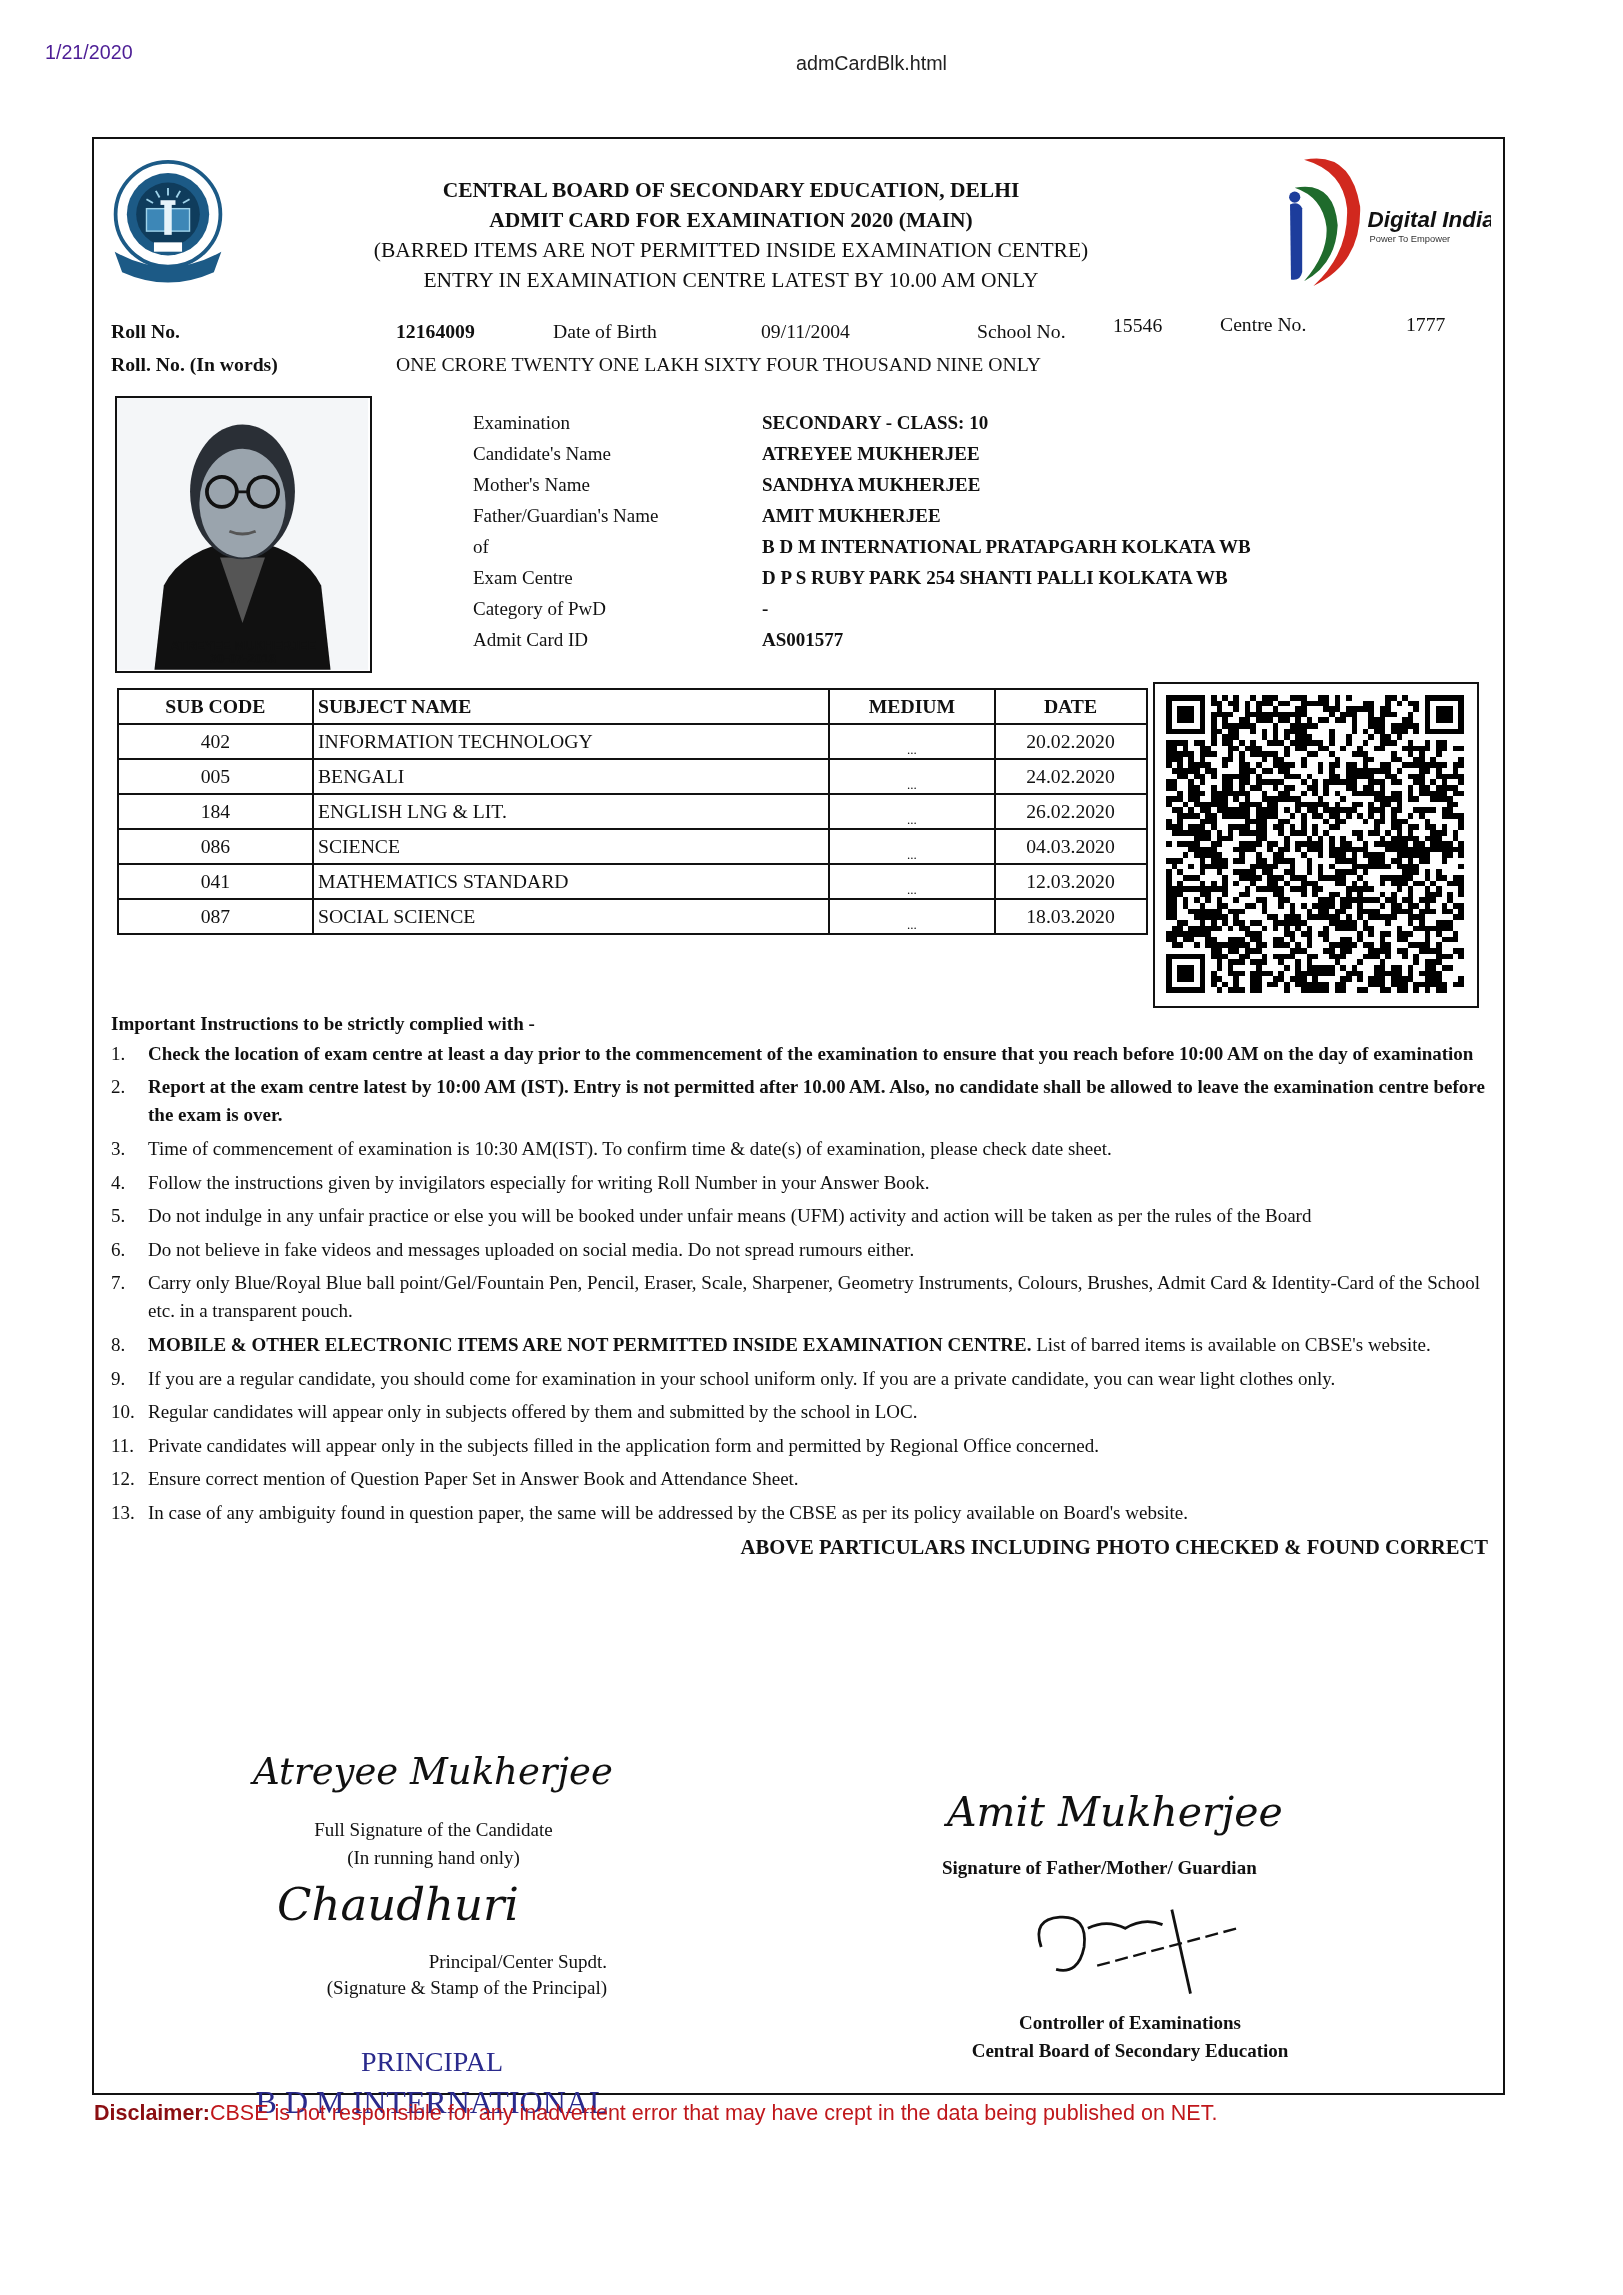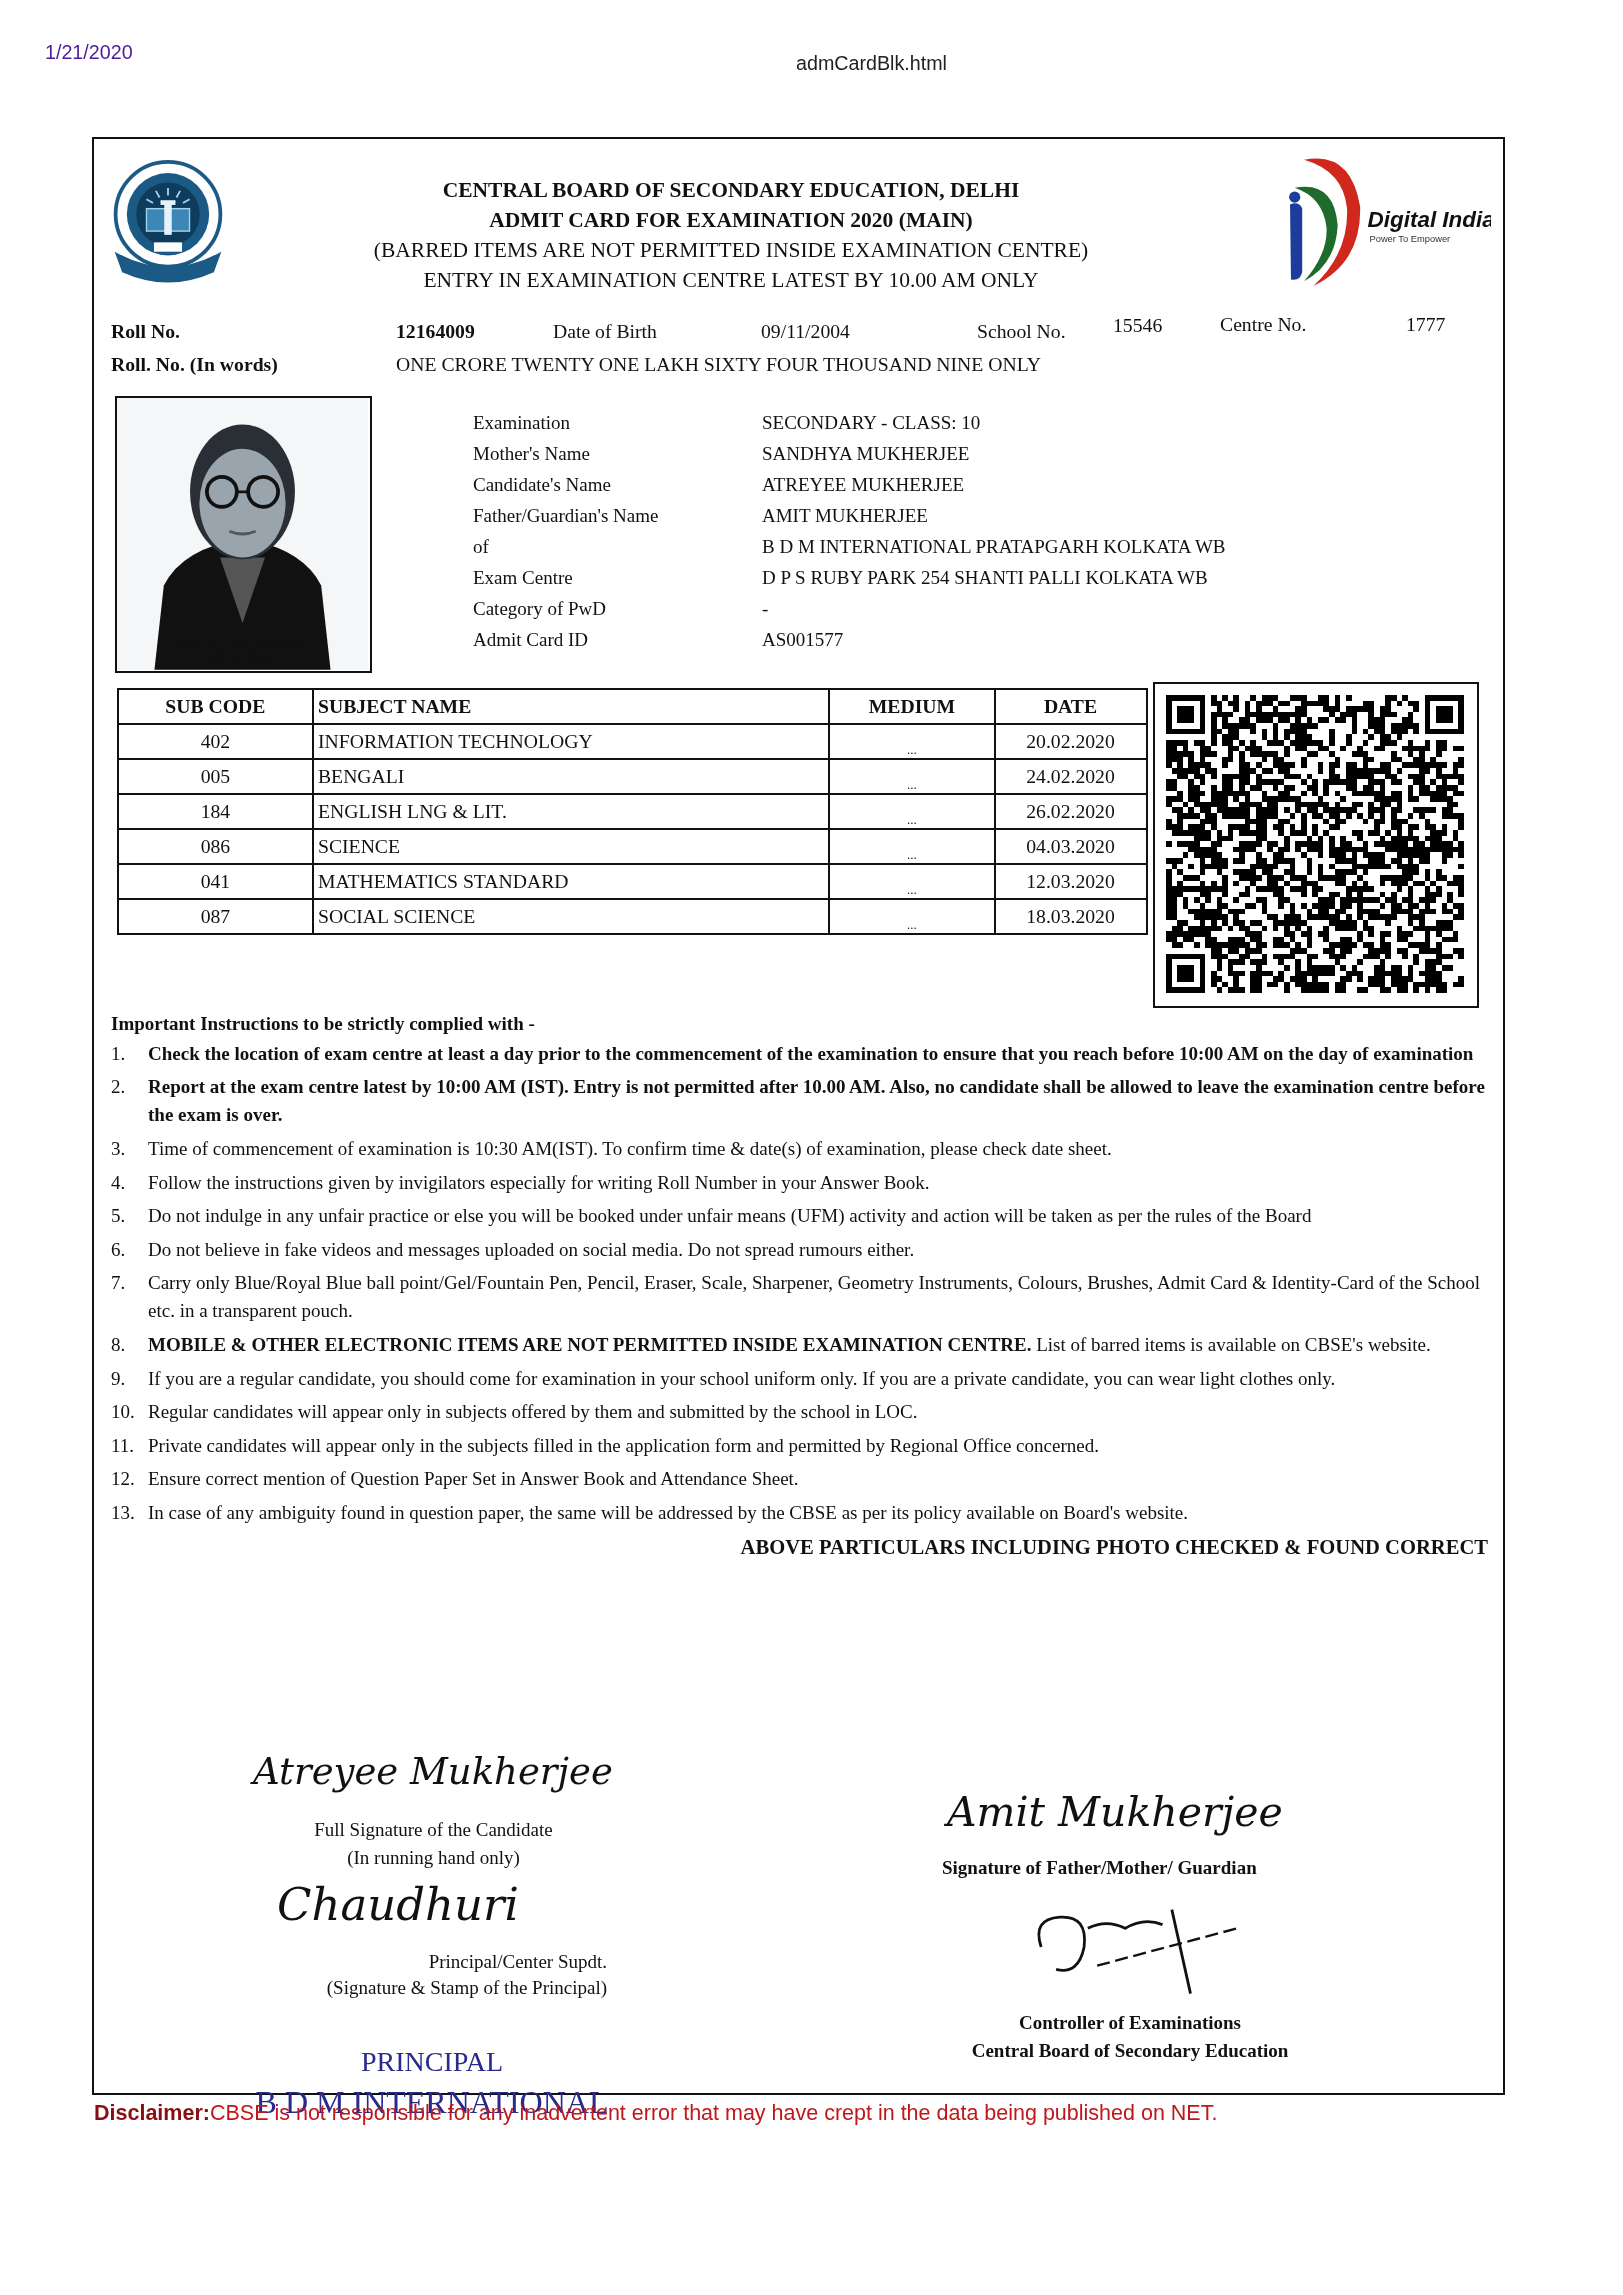--- a/index.html
+++ b/index.html
@@ -24,21 +24,21 @@
   .roll-words-lbl { position: absolute; left: 17px; top: 214px; font-size: 19.7px; font-weight: bold; }
 
   
   .photo { position: absolute; left: 20.6px; top: 257px; width: 257px; height: 277px; border: 2.8px solid #111; overflow: hidden; background: #fff; }
   .photo-cap { position: absolute; left: 0; right: 0; bottom: 5.6px; text-align: center; font-family: "Liberation Sans", sans-serif; font-weight: bold; font-size: 13px; line-height: 13px; color: #111; }
 
   
   .details { position: absolute; left: 379px; top: 268px; font-size: 19px; }
   .detail-row { display: flex; height: 31px; align-items: center; }
   .detail-row .k { width: 289px; }
-  .detail-row .v { font-weight: normal; }
+  .detail-row .v { font-weight: bold; }
 
   
   .subj-table { position: absolute; left: 22.5px; top: 549px; width: 1031px; border-collapse: collapse; font-size: 19.7px; }
   .subj-table th, .subj-table td { border: 2.8px solid #111; height: 35px; padding: 0 3.7px; }
   .subj-table th { font-weight: bold; }
   .c-code { width: 192px; text-align: center; }
   .c-name { width: 506px; text-align: left; }
   .c-med { width: 162px; text-align: center; }
   .c-date { width: 149px; text-align: center; }
   .subj-table td.c-med { vertical-align: bottom; font-size: 13px; }
@@ -142,26 +142,26 @@
       <div>30-07-2018</div>
     </div>
   </div>
 
   <div class="details">
     <div class="detail-row">
         <span class="k">Examination</span>
         <span class="v">SECONDARY - CLASS: 10</span>
       </div>
     <div class="detail-row">
+        <span class="k">Candidate's Name</span>
+        <span class="v">ATREYEE MUKHERJEE</span>
+      </div>
+    <div class="detail-row">
         <span class="k">Mother's Name</span>
         <span class="v">SANDHYA MUKHERJEE</span>
-      </div>
-    <div class="detail-row">
-        <span class="k">Candidate's Name</span>
-        <span class="v">ATREYEE MUKHERJEE</span>
       </div>
     <div class="detail-row">
         <span class="k">Father/Guardian's Name</span>
         <span class="v">AMIT MUKHERJEE</span>
       </div>
     <div class="detail-row">
         <span class="k">of</span>
         <span class="v">B D M INTERNATIONAL PRATAPGARH KOLKATA WB</span>
       </div>
     <div class="detail-row">

